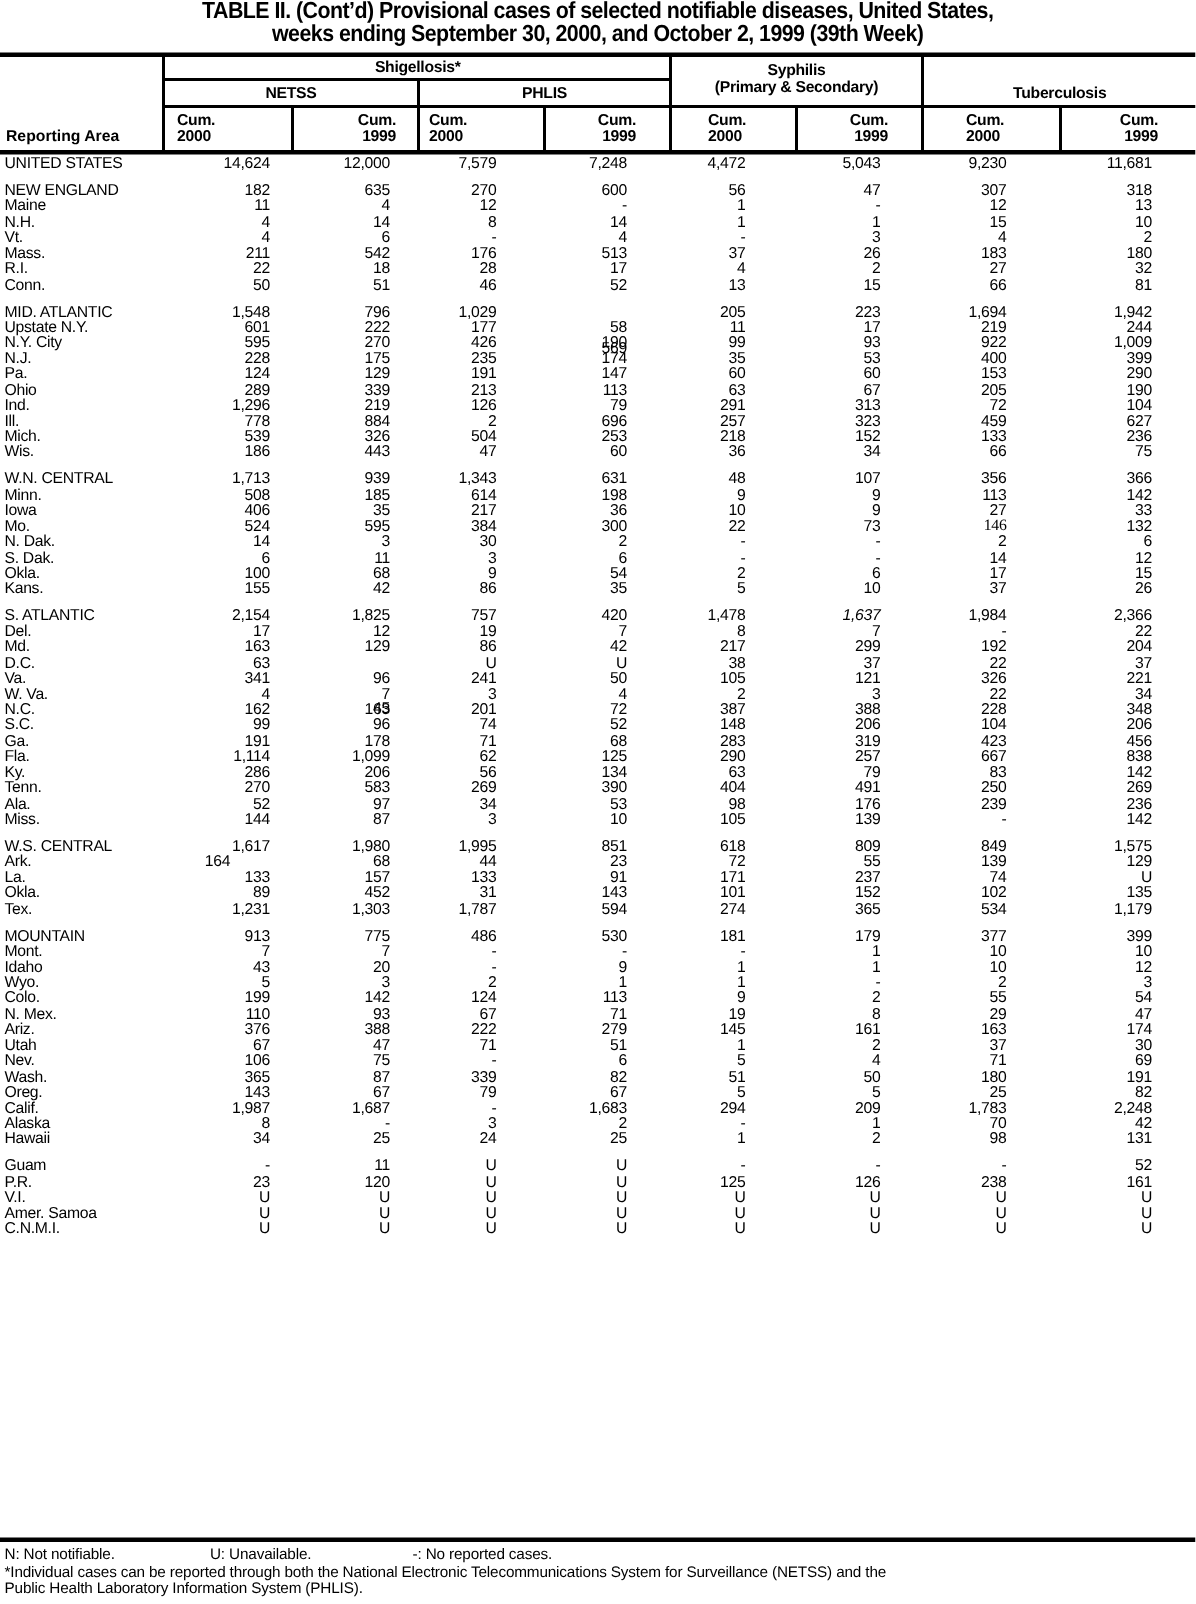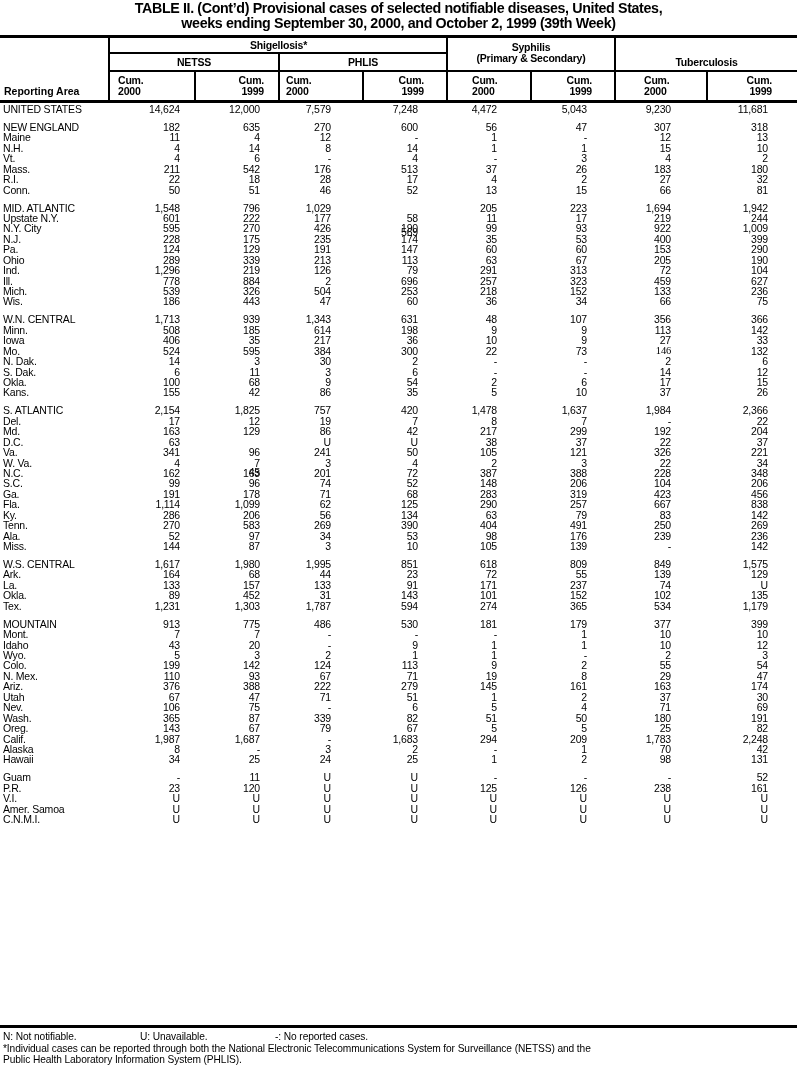--- a/index.html
+++ b/index.html
@@ -368,21 +368,21 @@
       <span class="v" style="left: 601px;">37</span>
       <span class="v" style="left: 698px;">26</span>
     </div>
     <div class="row gap">
       <span class="area">S. ATLANTIC</span>
       <span class="v" style="left: 110px;">2,154</span>
       <span class="v" style="left: 190px;">1,825</span>
       <span class="v" style="left: 261px;">757</span>
       <span class="v" style="left: 348px;">420</span>
       <span class="v" style="left: 427px;">1,478</span>
-      <span class="v" style="left: 517px;">1,637</span>
+      <span class="v" style="left: 517px; font-style: italic;">1,637</span>
       <span class="v" style="left: 601px;">1,984</span>
       <span class="v" style="left: 698px;">2,366</span>
     </div>
     <div class="row">
       <span class="area">Del.</span>
       <span class="v" style="left: 110px;">17</span>
       <span class="v" style="left: 190px;">12</span>
       <span class="v" style="left: 261px;">19</span>
       <span class="v" style="left: 348px;">7</span>
       <span class="v" style="left: 427px;">8</span>
@@ -528,21 +528,21 @@
       <span class="v" style="left: 190px;">1,980</span>
       <span class="v" style="left: 261px;">1,995</span>
       <span class="v" style="left: 348px;">851</span>
       <span class="v" style="left: 427px;">618</span>
       <span class="v" style="left: 517px;">809</span>
       <span class="v" style="left: 601px;">849</span>
       <span class="v" style="left: 698px;">1,575</span>
     </div>
     <div class="row">
       <span class="area">Ark.</span>
-      <span class="v" style="left: 110px;">164</span>
+      <span class="v" style="left: 110px; text-align: center;">164</span>
       <span class="v" style="left: 190px;">68</span>
       <span class="v" style="left: 261px;">44</span>
       <span class="v" style="left: 348px;">23</span>
       <span class="v" style="left: 427px;">72</span>
       <span class="v" style="left: 517px;">55</span>
       <span class="v" style="left: 601px;">139</span>
       <span class="v" style="left: 698px;">129</span>
     </div>
     <div class="row">
       <span class="area">La.</span>

